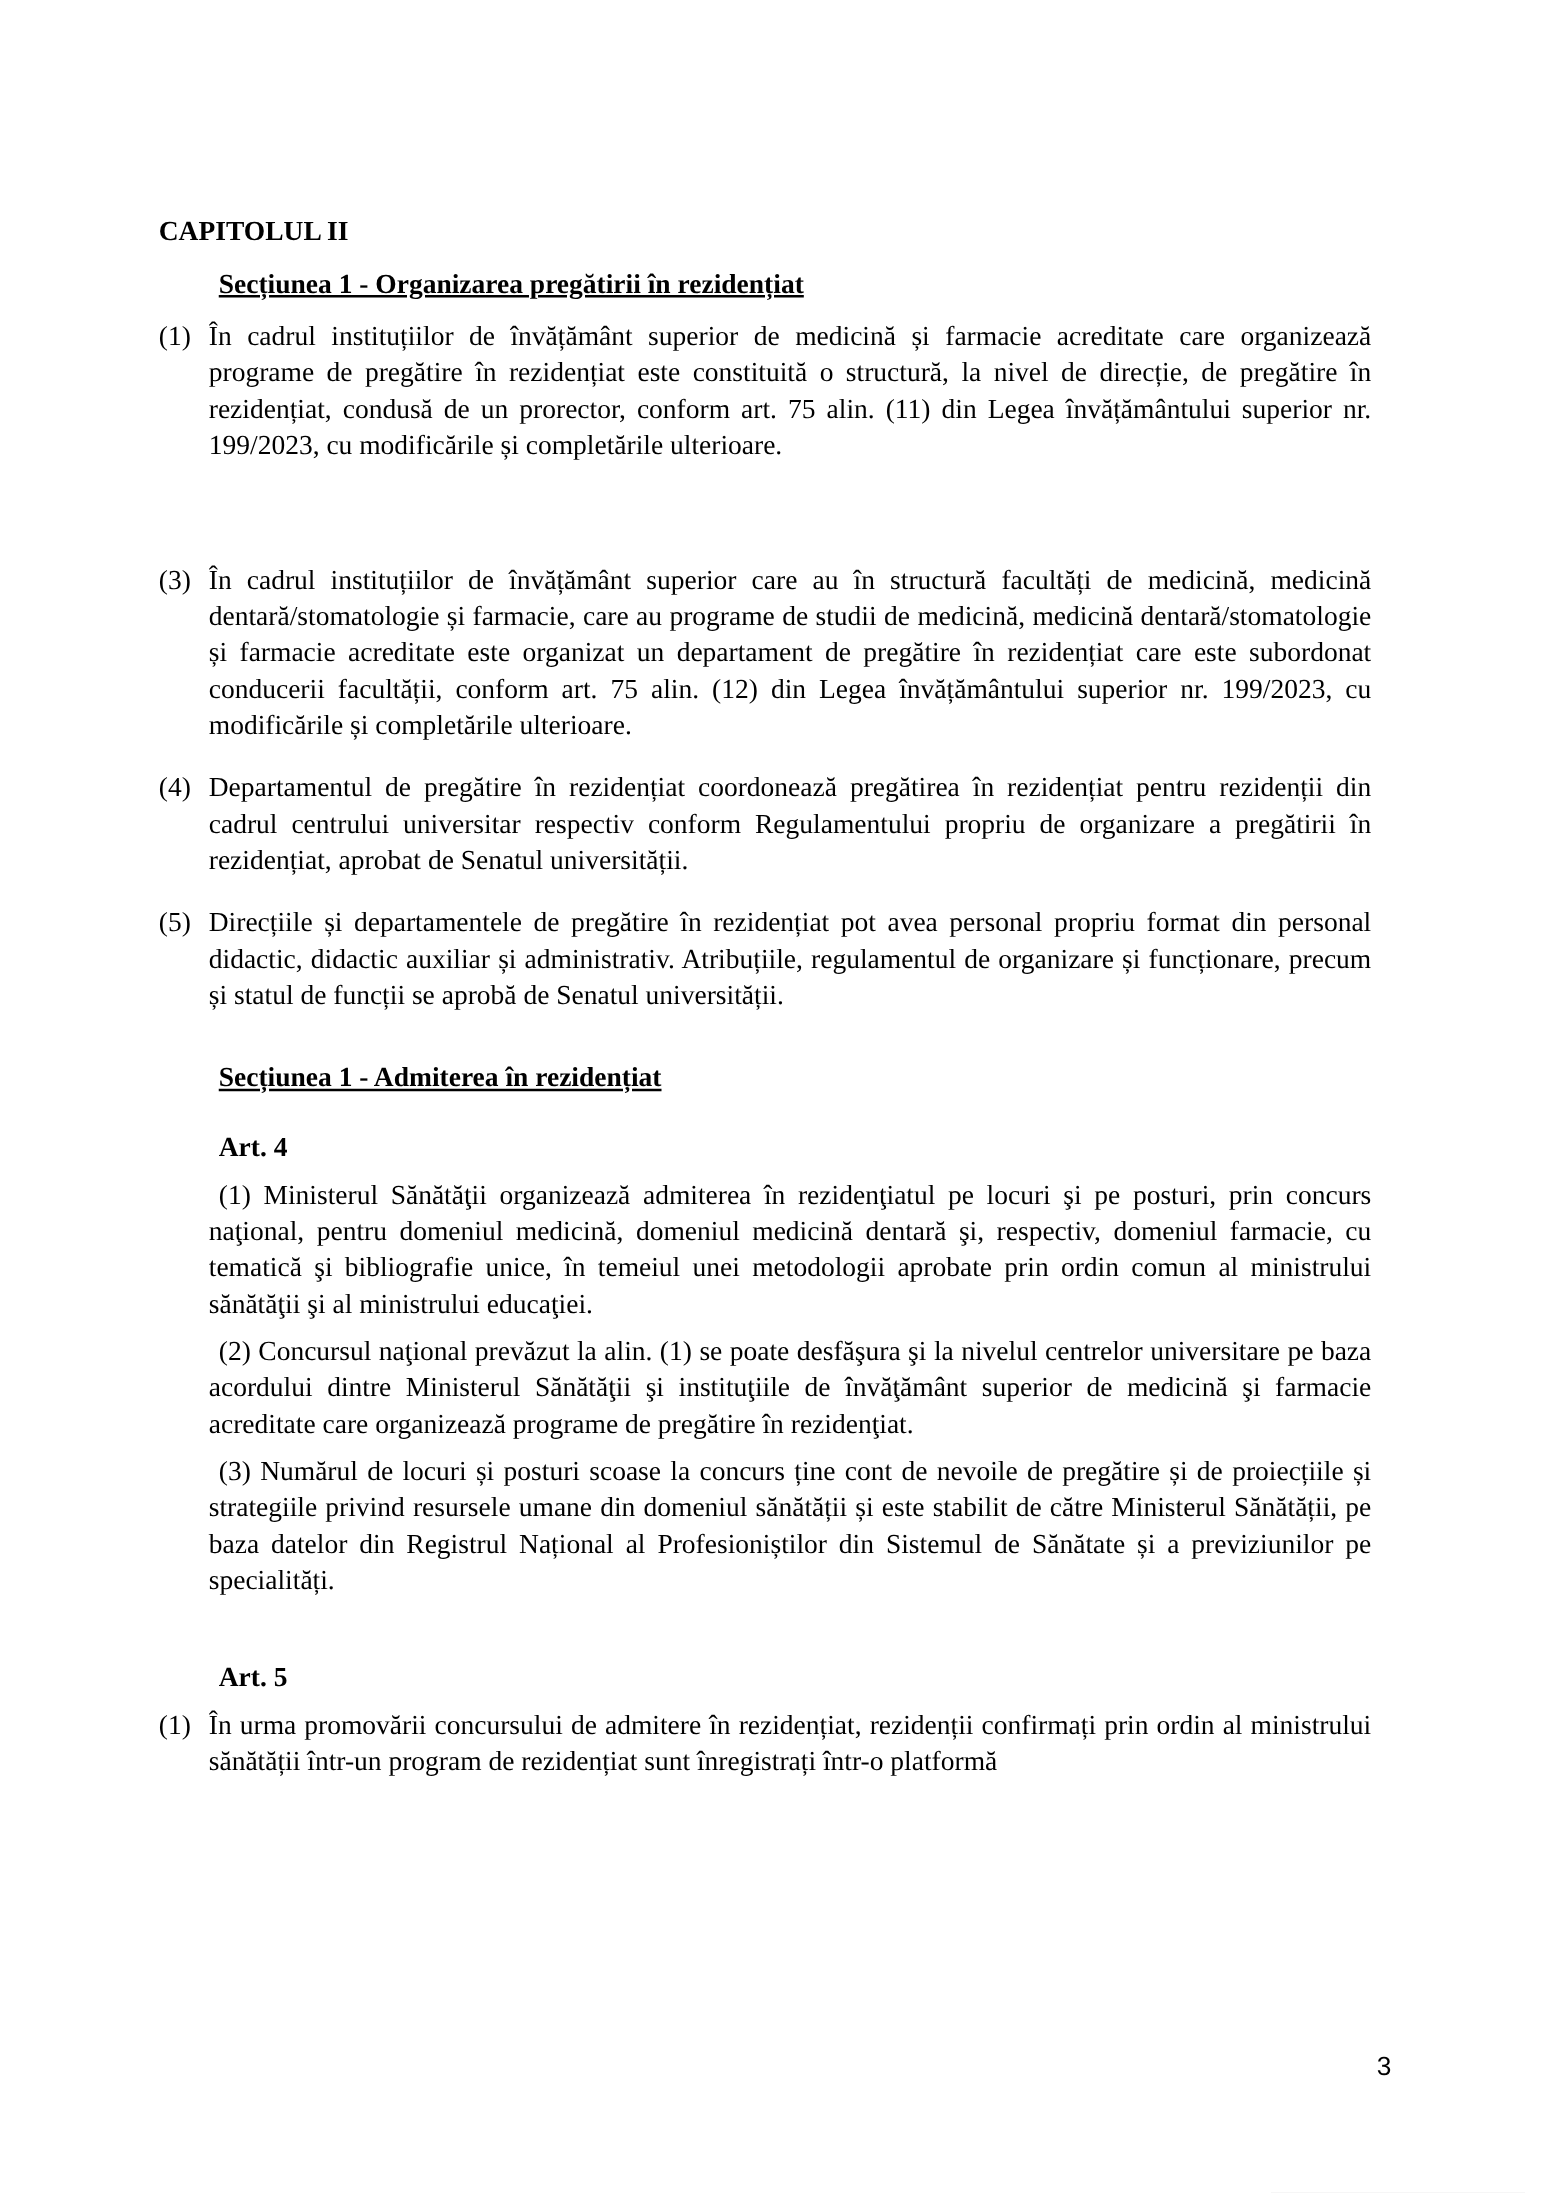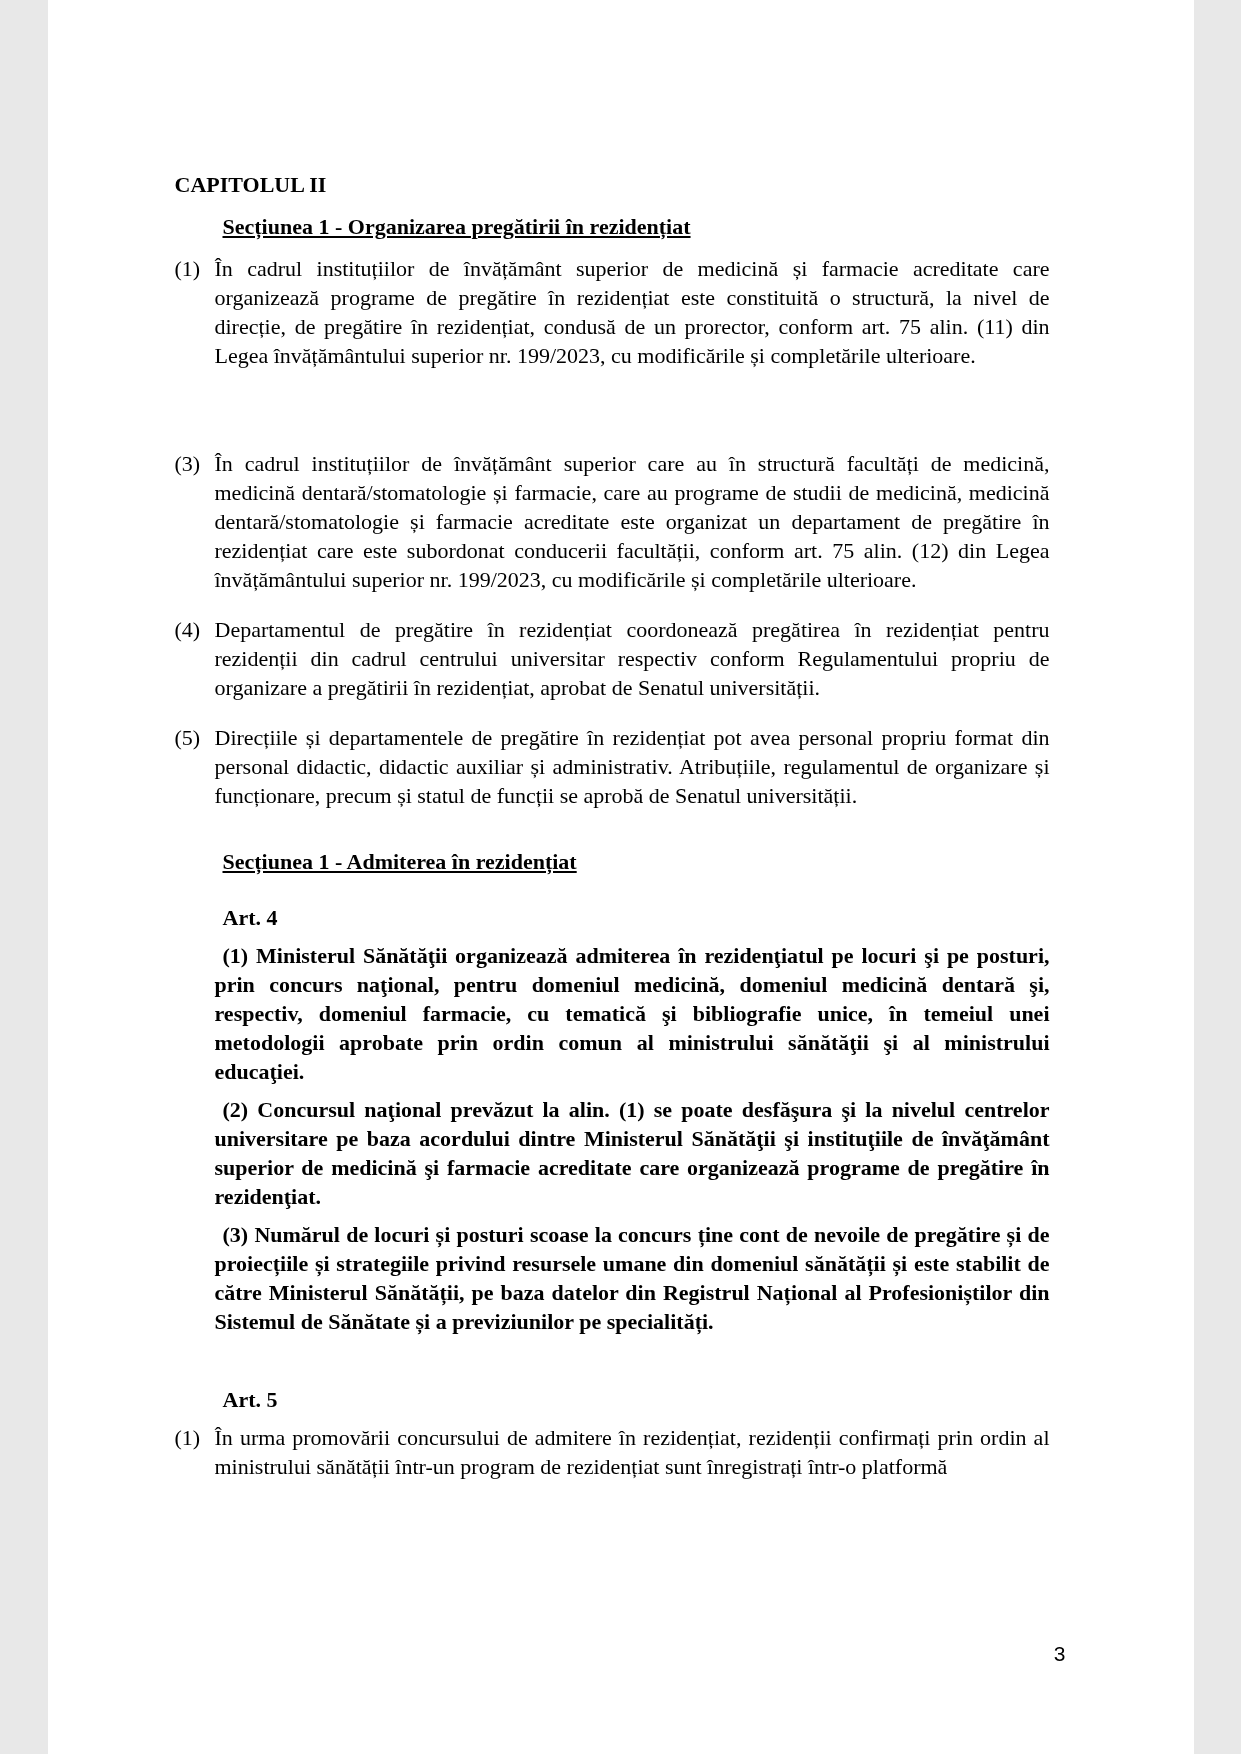--- a/index.html
+++ b/index.html
@@ -2,21 +2,21 @@
 <html lang="ro"><head>
 <meta charset="utf-8">
 <style>
   html, body { margin: 0; padding: 0; }
   body {
     background: #e8e8e8;
     font-family: "Liberation Serif", serif;
   }
   .page {
     position: relative;
-    width: 1146px;
+    width: 1241px;
     height: 1754px;
     margin: 0 auto;
     background: #ffffff;
     color: #000000;
     box-sizing: border-box;
     padding: 170px 128px 12px 127px;
     font-size: 22px;
     line-height: 29px;
     overflow: hidden;
   }
@@ -30,21 +30,21 @@
   .para {
     margin: 0 16px 21px 40px;
     text-align: justify;
   }
   .para.hanging { text-indent: -40px; }
   .para.hanging .pnum {
     display: inline-block;
     width: 40px;
     text-indent: 0;
   }
-  .para.block { margin-bottom: 9px; text-indent: 8px; font-weight: bold; }
+  .para.block { margin-bottom: 9px; text-indent: 8px; }
   .para.block .pnum::after { content: " "; }
   .gap-after-large { margin-bottom: 79px; }
   .page-number {
     position: absolute;
     top: 1642px;
     right: 128px;
     font-family: "Liberation Sans", sans-serif;
     font-size: 21px;
     line-height: 24px;
   }

